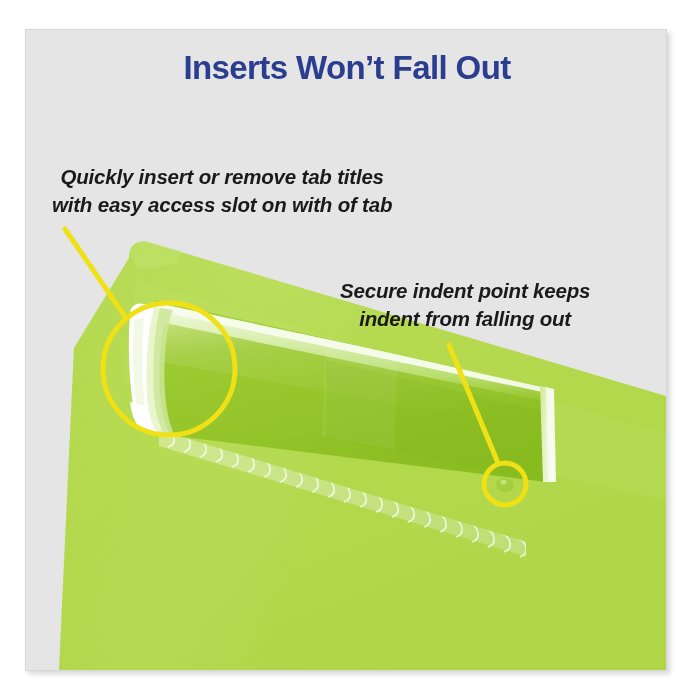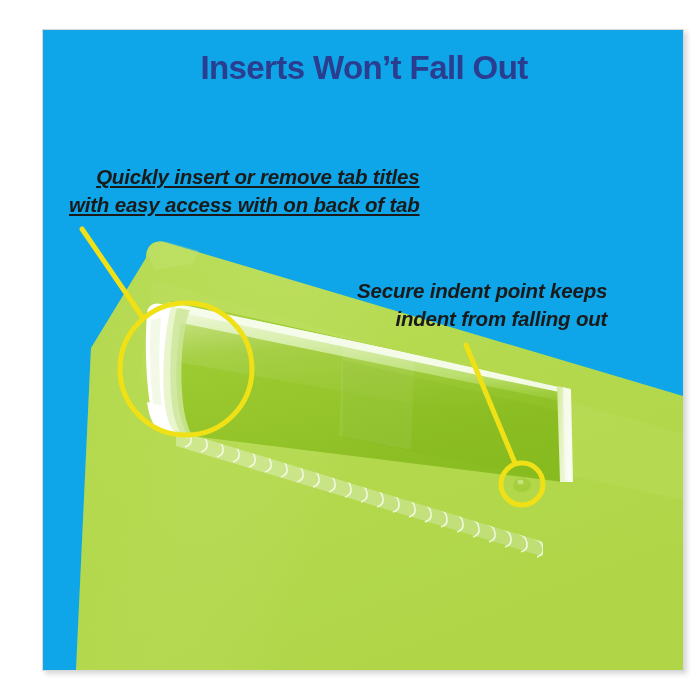--- a/index.html
+++ b/index.html
@@ -13,25 +13,25 @@
   #stage {
     position: relative;
     width: 700px;
     height: 700px;
     background: #ffffff;
     overflow: hidden;
   }
   
   #frame {
     position: absolute;
-    left: 42px;
+    left: 25px;
     top: 29px;
     width: 642px;
     height: 642px;
-    background: #0ea5e9;
+    background: #e5e5e5;
     border: 1px solid #d8d8d8;
     box-shadow: 3px 3px 5px rgba(0,0,0,0.16);
     box-sizing: border-box;
     overflow: hidden;
   }
   #photo {
     position: absolute;
     left: 0;
     top: 0;
     width: 640px;
@@ -66,27 +66,26 @@
     font-weight: bold;
     font-size: 20.5px;
     line-height: 28px;
     color: #1a1a1a;
     letter-spacing: -0.2px;
     white-space: nowrap;
   }
   #callout-left-text {
     left: 26px;
     top: 133px;
-    text-align: right;
-    text-decoration: underline;
+    text-align: center;
   }
   #callout-right-text {
     left: 314px;
     top: 247px;
-    text-align: right;
+    text-align: center;
   }
   .cl-line { display: block; }
 </style>
 </head>
 <body>
 
 <div id="stage">
 
   <div id="frame">
 
@@ -279,21 +278,21 @@
       <g>
         <line x1="423" y1="315" x2="472" y2="433" stroke="#f0e016" stroke-width="5" stroke-linecap="round"></line>
         <circle cx="479" cy="454" r="21" fill="none" stroke="#f0e016" stroke-width="5"></circle>
       </g>
     </svg>
 
     <div id="title">Inserts Won’t Fall Out</div>
 
     <div id="callout-left-text" class="callout-text">
       <span class="cl-line">Quickly insert or remove tab titles</span>
-      <span class="cl-line">with easy access with on back of tab</span>
+      <span class="cl-line">with easy access slot on with of tab</span>
     </div>
 
     <div id="callout-right-text" class="callout-text">
       <span class="cl-line">Secure indent point keeps</span>
       <span class="cl-line">indent from falling out</span>
     </div>
 
   </div>
 </div>
 

